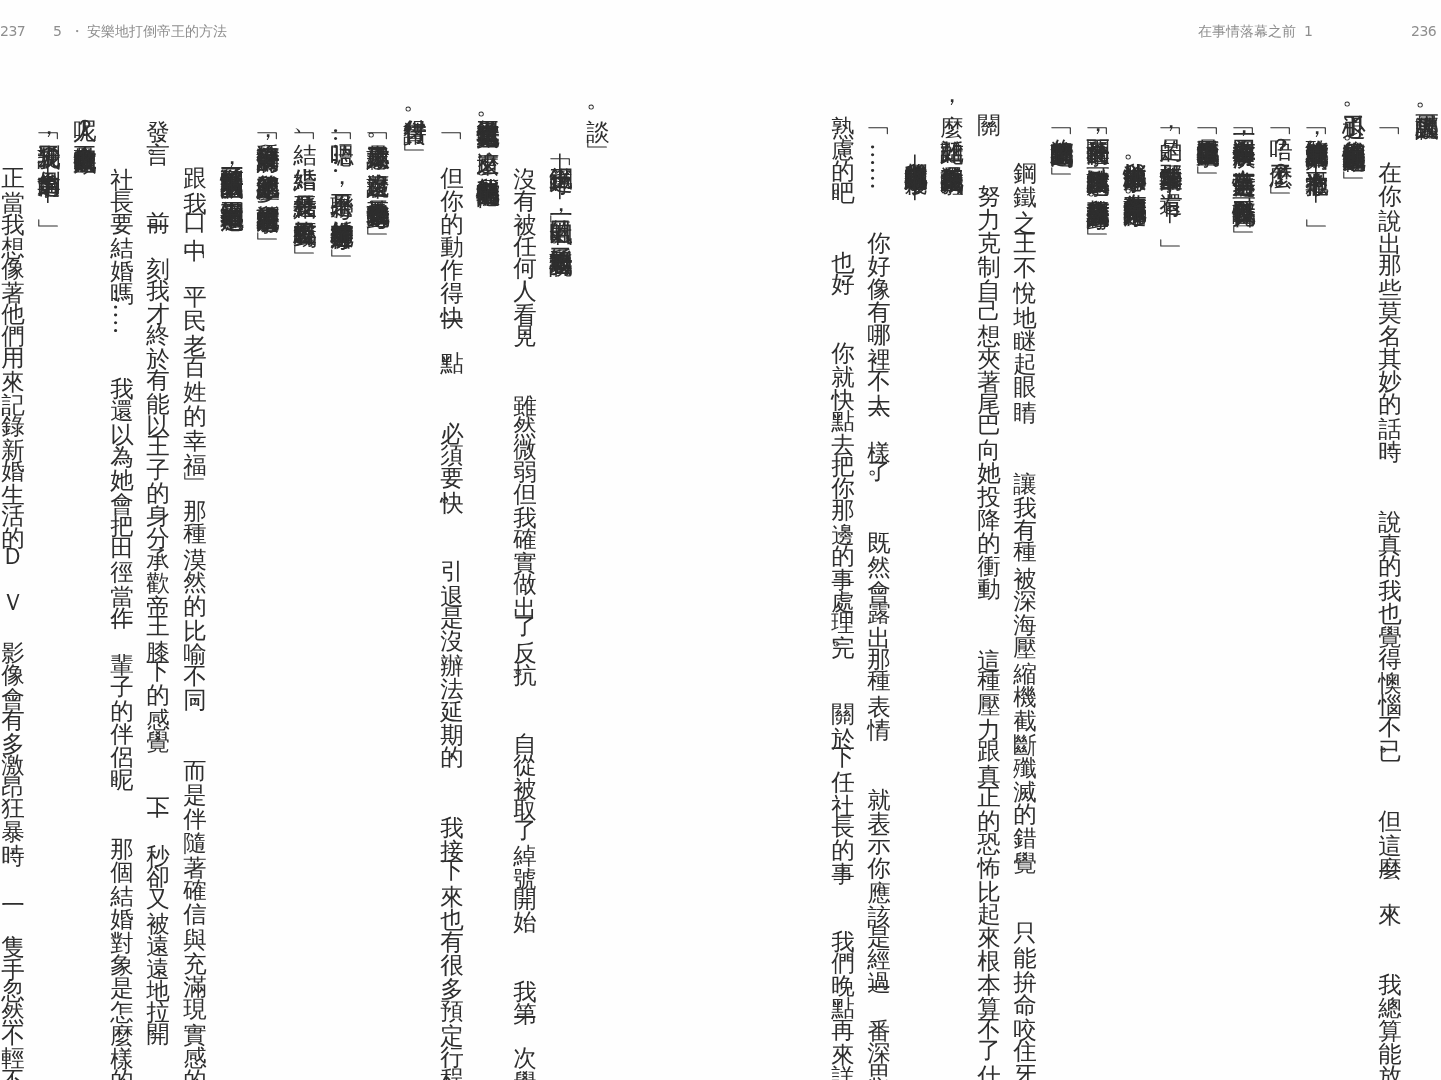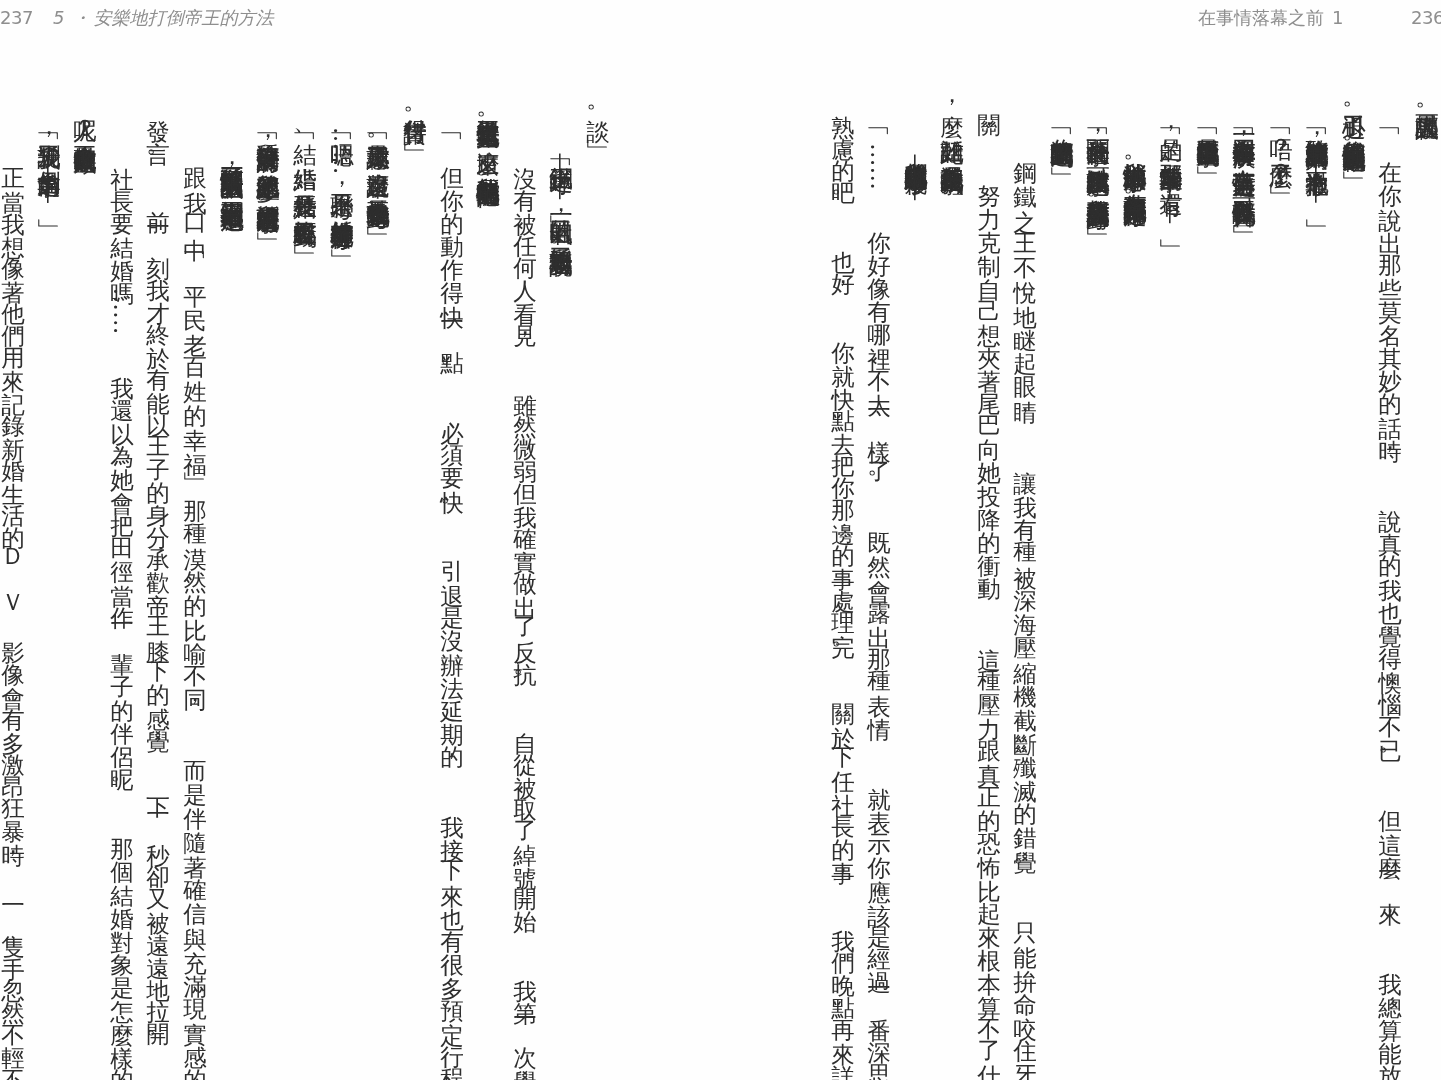--- a/index.html
+++ b/index.html
@@ -1,22 +1,22 @@
 <!DOCTYPE html>
 <html><head>
 <meta charset="utf-8">
 <style>
   html, body { margin: 0; padding: 0; background: #ffffff; }
   body { width: 1441px; height: 1080px; overflow: hidden; }
   #root { position: relative; width: 1441px; height: 1080px; background: #fefefe; overflow: hidden; }
 
-  .hdr { position: absolute; top: 7px; line-height: 22px; font-family: "DejaVu Sans", sans-serif;
-         font-size: 18px; color: #8e8e8e; white-space: nowrap; font-weight: normal; }
+  .hdr { position: absolute; top: 20px; line-height: 22px; font-family: "DejaVu Sans", sans-serif;
+         font-size: 14px; color: #8e8e8e; white-space: nowrap; font-weight: normal; }
   .hdr-pn-left { left: 0px; letter-spacing: -0.5px; }
-  .hdr-chapter { left: 53px; font-style: italic; }
+  .hdr-chapter { left: 53px; }
   .hdr-chapter .sep { margin: 0 3px 0 8px; }
   .hdr-title-right { left: 1198px; }
   .hdr-title-right .vol { margin-left: 8px; }
   .hdr-pn-right { left: 1411px; letter-spacing: -0.5px; }
 
   .page { position: static; }
   .col { position: absolute; writing-mode: vertical-rl; font-family: "DejaVu Serif", serif;
          font-size: 23.5px; line-height: 30px; width: 30px; height: 950px; box-sizing: border-box;
          color: #2e2e2e; letter-spacing: 0.6px; white-space: nowrap; }
   .col.full { letter-spacing: 0; white-space: normal; text-align: justify; text-align-last: justify; }

